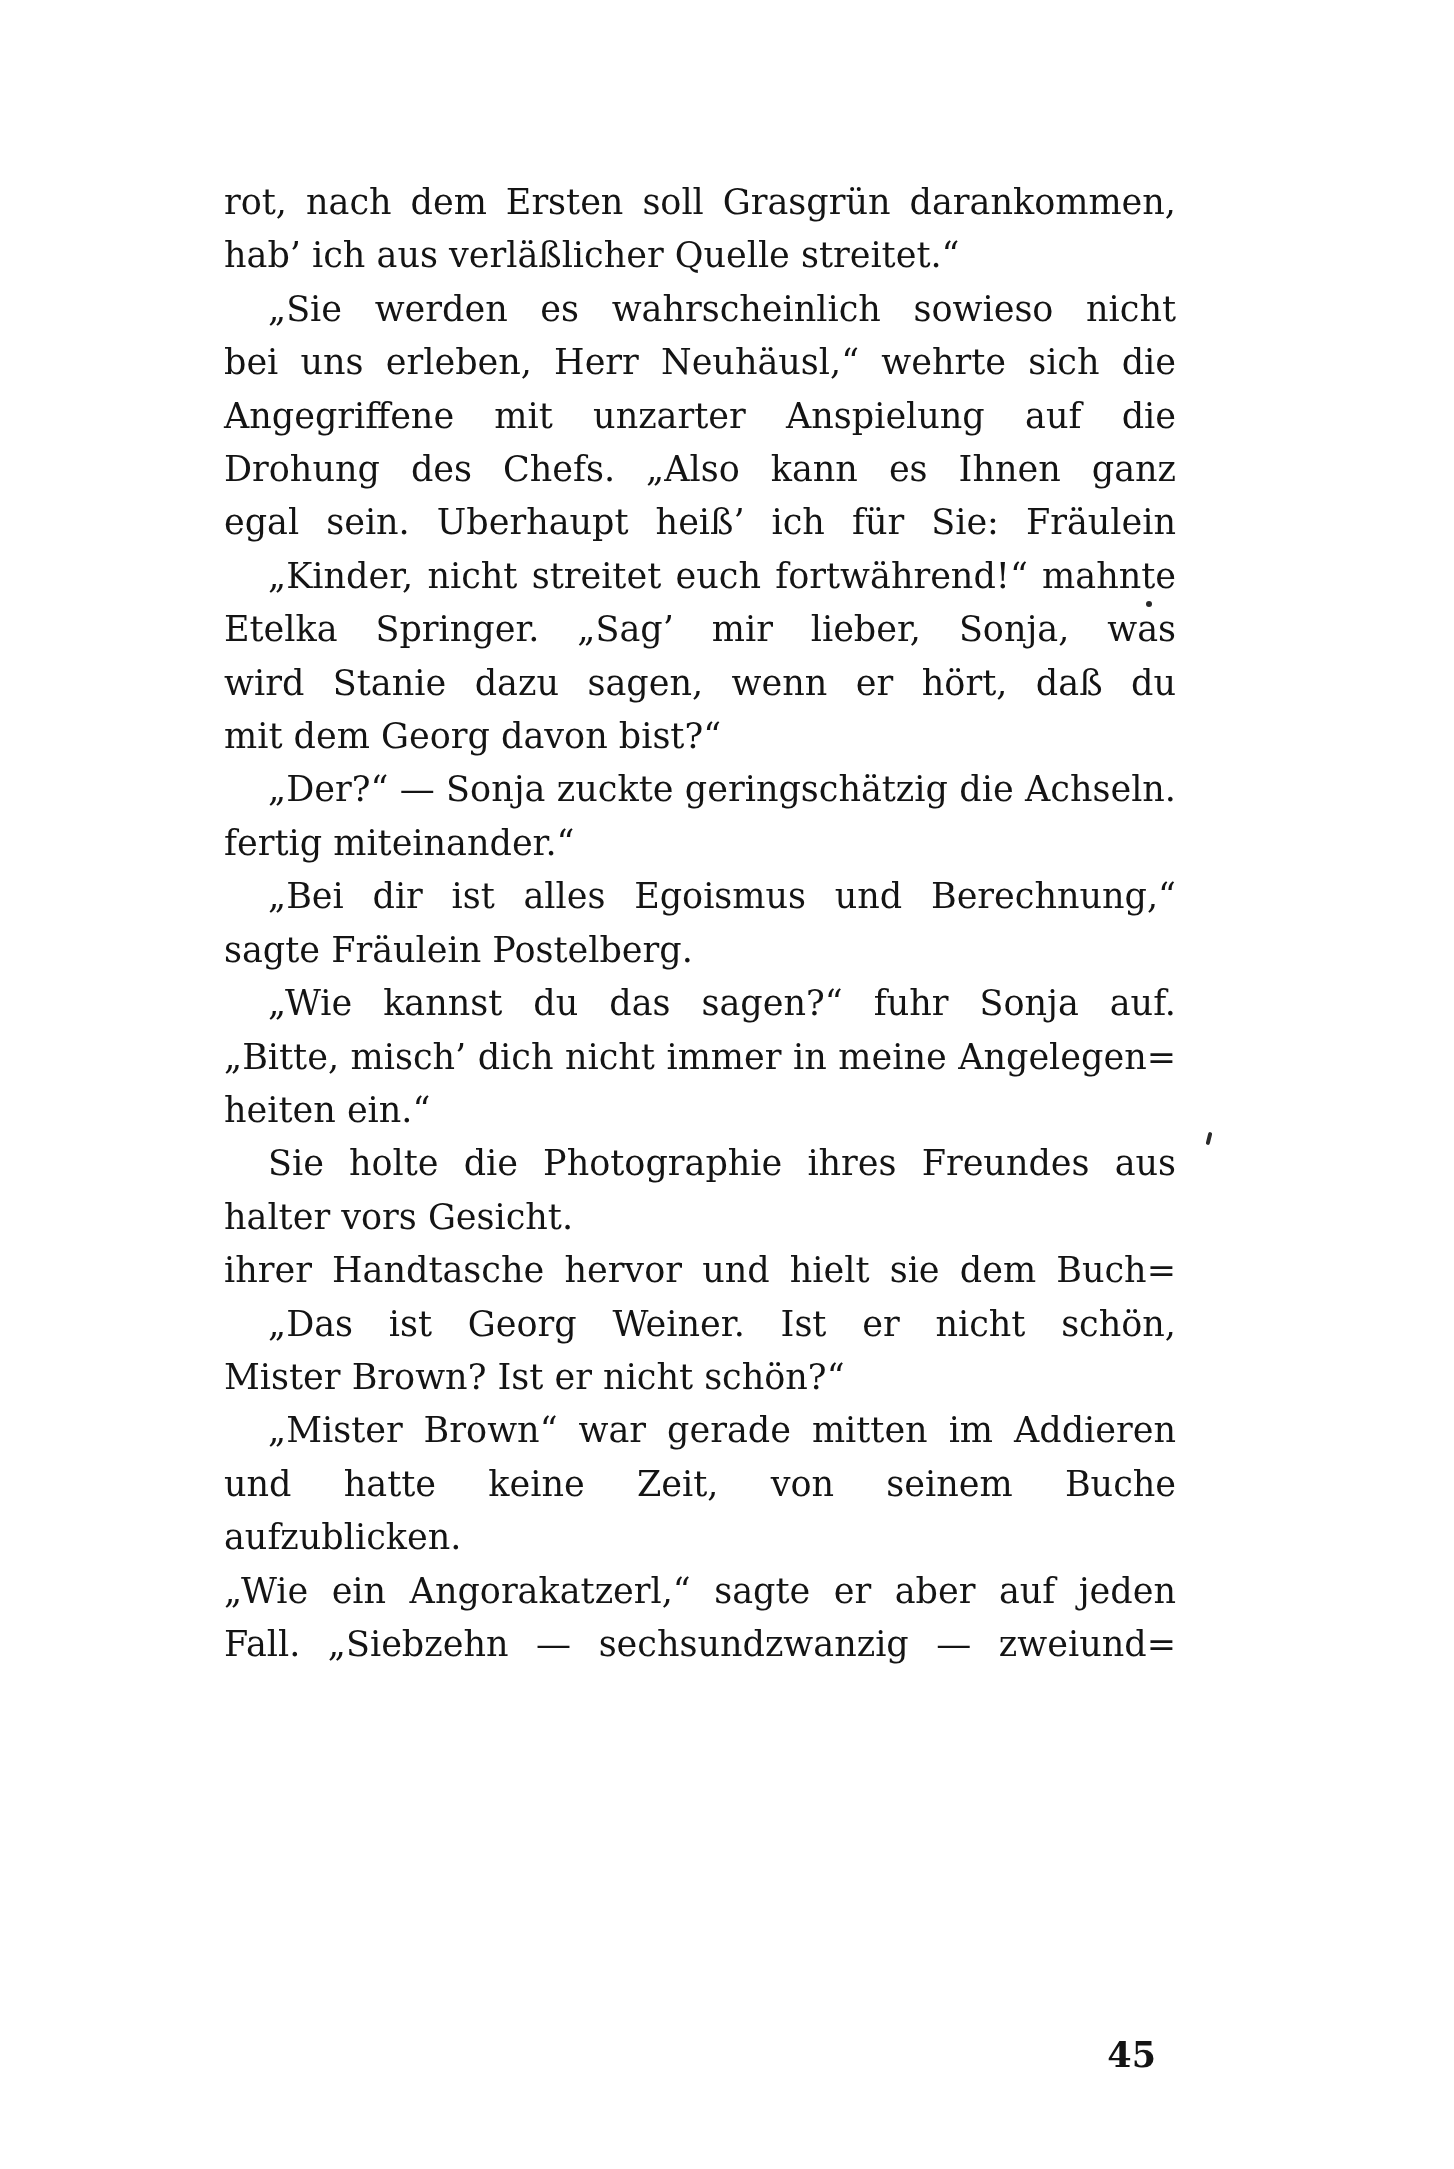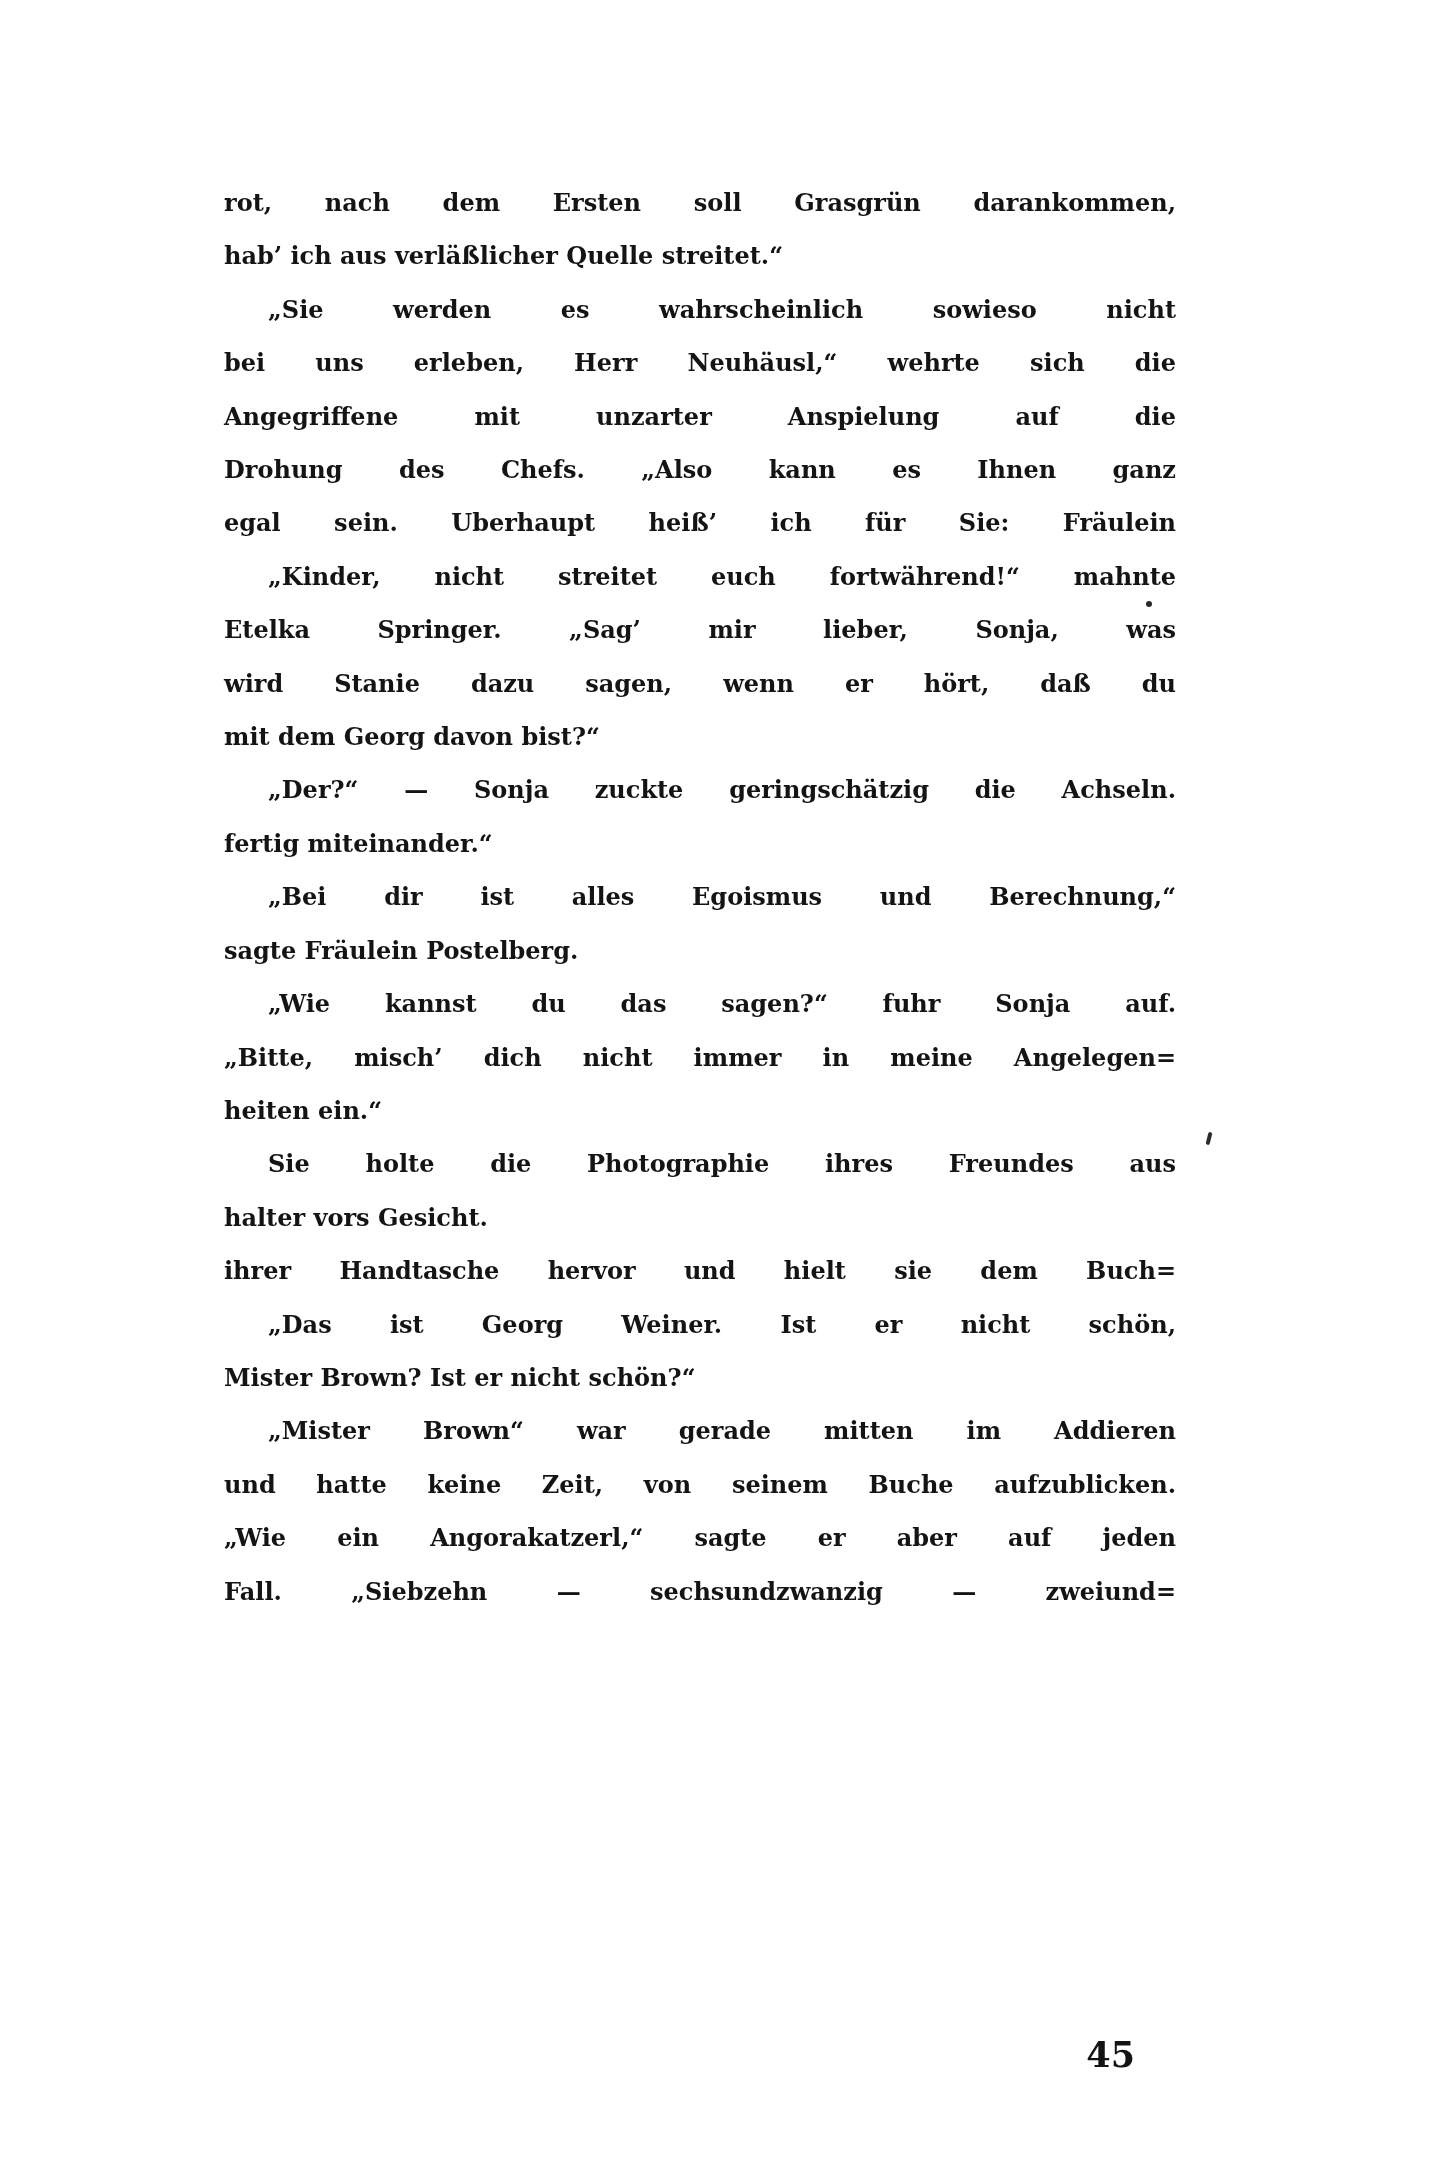--- a/index.html
+++ b/index.html
@@ -21,38 +21,38 @@
     left: 224px;
     top: 176px;
     width: 952px;
   }
   .para {
     margin: 0;
     padding: 0;
   }
   .line {
     display: block;
-    font-size: 24px;
-    font-weight: 700;
+    font-size: 35px;
+    font-weight: 400;
     line-height: 53.4px;
     letter-spacing: 0px;
     text-align: justify;
     text-align-last: justify;
     white-space: normal;
   }
   .line.first {
     text-indent: 44px;
   }
   .line.end {
     text-align-last: left;
   }
   .page-number {
     position: absolute;
     top: 2034px;
-    left: 985px;
+    left: 1006px;
     width: 150px;
     text-align: right;
     font-size: 35px;
     font-weight: 700;
     color: #141414;
   }
   .speck {
     position: absolute;
     background: #2a2a2a;
     display: block;

